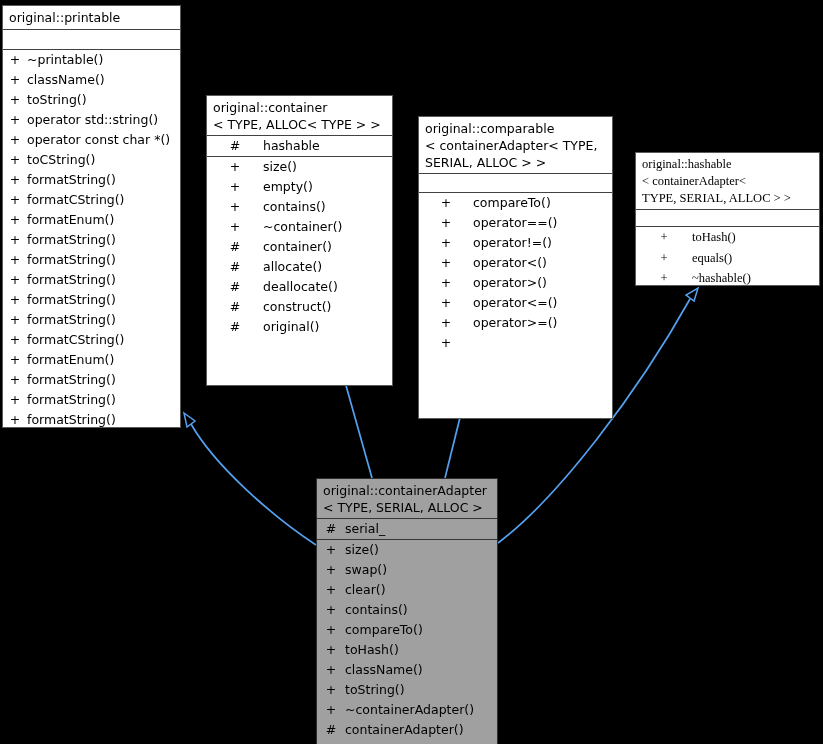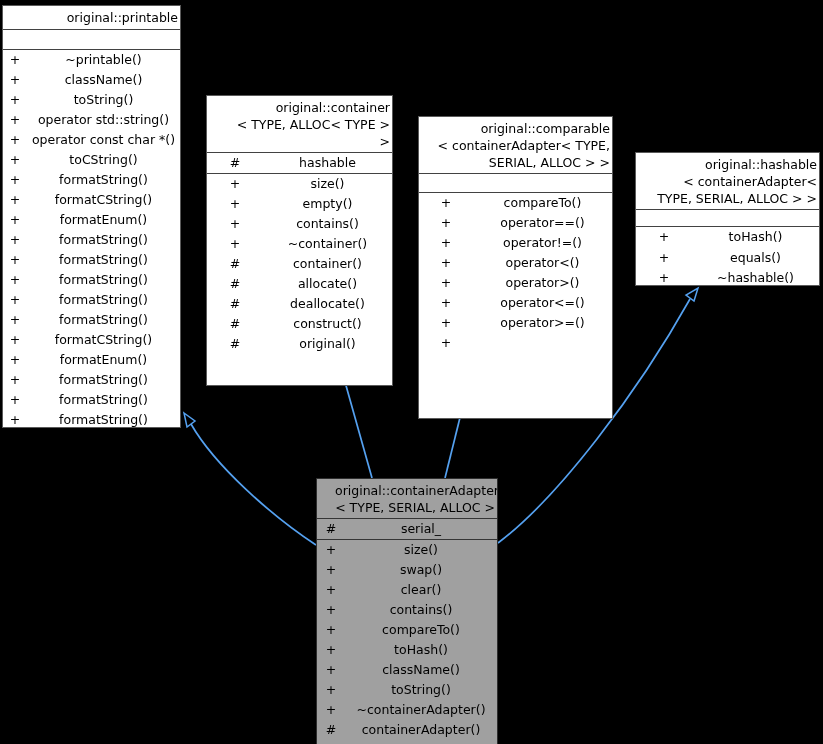--- a/index.html
+++ b/index.html
@@ -7,34 +7,34 @@
     position:relative;width:823px;height:744px;background:#000;overflow:hidden;
     font-family:"DejaVu Sans","Liberation Sans",sans-serif;
   }
   #edge-layer{position:absolute;left:0;top:0;width:823px;height:744px;pointer-events:none;}
   .uml-box{
     position:absolute;background:#ffffff;border:1px solid #5a5a5a;
     box-sizing:border-box;color:#000;overflow:hidden;
   }
   .uml-box.highlight{background:#a0a0a0;border-color:#2e2e2e;}
   .uml-title{
-    text-align:right;font-size:12.5px;line-height:17px;padding:3px 2px 2px 18px;
+    text-align:left;font-size:12.5px;line-height:17px;padding:3px 2px 2px 6px;
   }
   #box-printable .uml-title{line-height:18px;padding-top:3px;}
   .uml-attrs,.uml-methods{border-top:1px solid #424242;}
   .uml-box.highlight .uml-attrs,.uml-box.highlight .uml-methods{border-top-color:#353535;}
   .uml-attrs.empty{height:19px;}
   .uml-row{display:flex;line-height:20px;font-size:12.5px;white-space:nowrap;}
   .uml-row .mod{flex:0 0 var(--modw,26px);text-align:center;}
-  .uml-row .nm{flex:1;text-align:center;}
+  .uml-row .nm{flex:1;text-align:left;}
   #box-printable{left:2px;top:5px;width:179px;height:423px;--modw:24px;}
   #box-container{left:206px;top:95px;width:187px;height:291px;--modw:56px;}
   #box-comparable{left:418px;top:84px;width:195px;height:303px;margin-top:32px;--modw:54px;}
   #box-comparable .uml-attrs.empty{height:18px;}
-  #box-hashable{left:635px;top:152px;width:185px;height:134px;--modw:56px;}
+  #box-hashable{left:635px;top:152px;width:185px;height:134px;font-family:Liberation Serif, serif;--modw:56px;}
   #box-hashable .uml-attrs.empty{height:16px;}
   #box-hashable .uml-row{line-height:20.5px;}
   #box-adapter{left:316px;top:478px;width:182px;height:312px;--modw:28px;}
   .edge{fill:none;stroke:#55a1f0;stroke-width:1.7px;}
   .arrowhead{fill:#000;stroke:#55a1f0;stroke-width:1.5px;}
 </style>
 </head>
 <body>
 
 <div id="canvas" style="background: rgb(0, 0, 0);">

